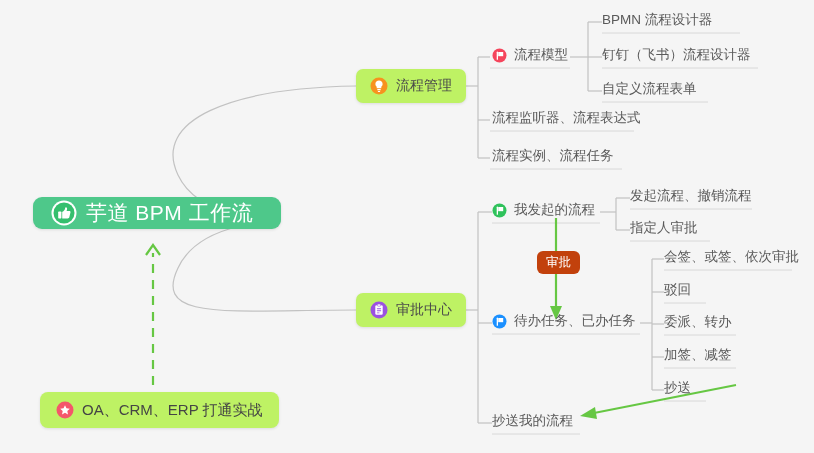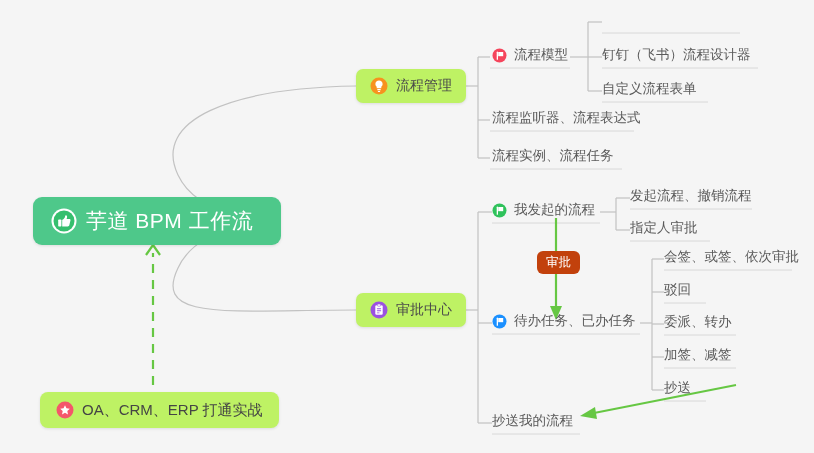--- a/index.html
+++ b/index.html
@@ -34,21 +34,21 @@
 
   
   .root-node {
     position: absolute;
     display: flex;
     align-items: center;
     gap: 9px;
     background: #4ec88a;
     border-radius: 9px;
     padding: 0 18px;
-    height: 48px;
+    height: 32px;
     box-shadow: 0 1px 3px rgba(0,0,0,0.10);
     box-sizing: border-box;
   }
   .root-label {
     color: #ffffff;
     font-size: 21px;
     letter-spacing: 0.5px;
     white-space: nowrap;
   }
 
@@ -230,20 +230,23 @@
     <span class="icon icon-sm">
       <svg viewBox="0 0 15 15" width="15" height="15">
         <circle cx="7.5" cy="7.5" r="7" fill="#f5455c"></circle>
         <rect x="4.7" y="3.6" width="1.3" height="8.2" rx="0.6" fill="#ffffff"></rect>
         <path d="M6.2 4.0 L11.2 4.0 L11.2 8.2 L6.2 8.2 Z" fill="#ffffff"></path>
       </svg>
     </span>
     <span class="line-label">流程模型</span>
   </div>
 
+  <div class="line-node" style="left:602px; top:11px;">
+    <span class="line-label">BPMN 流程设计器</span>
+  </div>
   <div class="line-node" style="left:602px; top:46px;">
     <span class="line-label">钉钉（飞书）流程设计器</span>
   </div>
   <div class="line-node" style="left:602px; top:80px;">
     <span class="line-label">自定义流程表单</span>
   </div>
 
   <div class="line-node" style="left:492px; top:109px;">
     <span class="line-label">流程监听器、流程表达式</span>
   </div>

